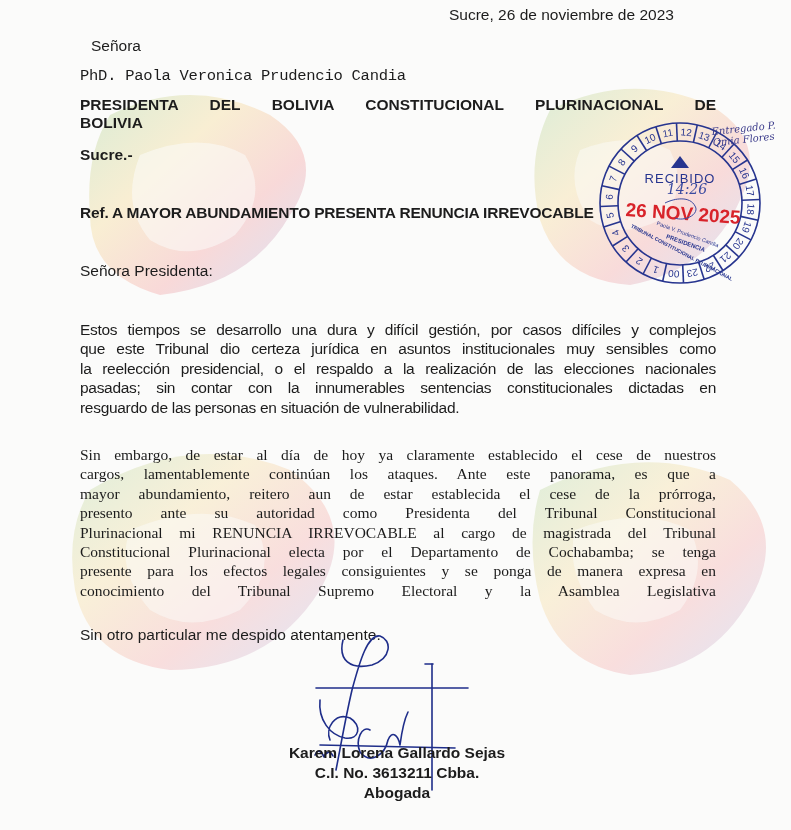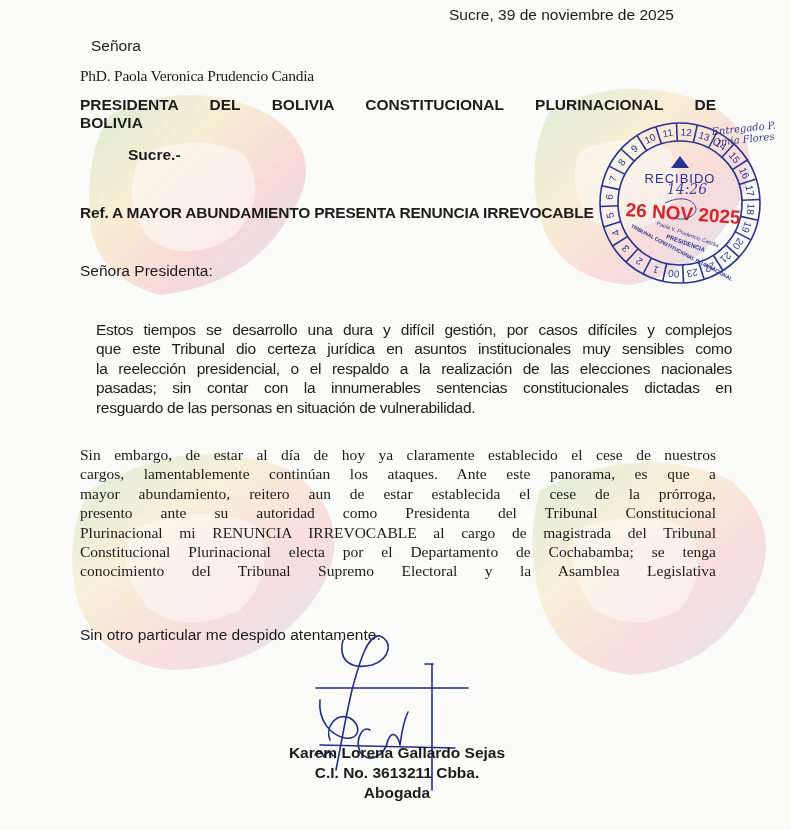--- a/index.html
+++ b/index.html
@@ -5,26 +5,26 @@
   html, body { margin: 0; padding: 0; }
   body {
     width: 791px; height: 830px; position: relative; overflow: hidden;
     background: #fbfbfa;
     font-family: "Liberation Sans", sans-serif;
     color: #1c1c1c;
   }
   .wm { position: absolute; pointer-events: none; }
   .t { position: absolute; white-space: nowrap; font-size: 15.5px; line-height: 18px; }
   .b { font-weight: bold; }
-  .narrow { font-family: Liberation Serif, serif; font-size: 15.5px; letter-spacing: -0.25px; }
+  .narrow { font-family: Liberation Mono, monospace; font-size: 15.5px; letter-spacing: -0.25px; }
   .para {
     position: absolute; left: 80px; width: 636px;
     font-size: 15.5px; line-height: 19.4px; text-align: justify; text-align-last: left;
   }
-  .para.condensed { letter-spacing: -0.3px; margin-left: 16px; }
+  .para.condensed { letter-spacing: -0.3px; }
   .line { display: block; text-align: justify; text-align-last: justify; }
   .line.last { text-align-last: left; }
   .sig-block { position: absolute; left: 262px; top: 743px; width: 270px; text-align: center; font-weight: bold; font-size: 15.5px; line-height: 20px; }
   svg.overlay { position: absolute; left: 0; top: 0; }
 </style>
 </head>
 <body>
 
 <svg class="wm" width="300" height="230" style="left:70px; top:75px;" viewBox="0 0 300 230">
   <defs>
@@ -44,44 +44,45 @@
 </svg>
 <svg class="wm" width="320" height="250" style="left:60px; top:430px;" viewBox="0 0 320 250">
   <path d="M30 60 Q130 0 230 40 Q300 90 260 160 Q210 240 110 240 Q30 230 15 160 Q5 100 30 60 Z" fill="url(#wmg1)" opacity="0.3"></path>
   <path d="M70 100 Q140 70 195 95 Q220 140 180 180 Q130 205 90 180 Q55 140 70 100 Z" fill="#fbfbfa" opacity="0.5"></path>
 </svg>
 <svg class="wm" width="280" height="250" style="left:520px; top:440px;" viewBox="0 0 280 250">
   <path d="M20 50 Q120 0 210 40 Q270 90 230 160 Q190 230 110 235 Q40 225 20 160 Q5 100 20 50 Z" fill="url(#wmg1)" opacity="0.3"></path>
   <path d="M55 90 Q120 65 170 90 Q190 130 160 170 Q115 195 75 170 Q45 130 55 90 Z" fill="#fbfbfa" opacity="0.5"></path>
 </svg>
 
-<div class="t" style="left:449px; top:6px;">Sucre, 39 de noviembre de 2025</div>
+<div class="t" style="left:449px; top:6px;">Sucre, 26 de noviembre de 2023</div>
 <div class="t" style="left:91px; top:37px;">Señora</div>
 <div class="t narrow" style="left:80px; top:67px;">PhD. Paola Veronica Prudencio Candia</div>
 <div class="t b" style="left:80px; top:96px; width:636px; text-align:justify; text-align-last:justify; display:block;">PRESIDENTA DEL BOLIVIA CONSTITUCIONAL PLURINACIONAL DE</div>
 <div class="t b" style="left:80px; top:114px;">BOLIVIA</div>
-<div class="t b" style="left:80px; top:146px;margin-left:48px;">Sucre.-</div>
+<div class="t b" style="left:80px; top:146px;">Sucre.-</div>
 <div class="t b" style="left:80px; top:204px; letter-spacing:-0.2px;">Ref. A MAYOR ABUNDAMIENTO PRESENTA RENUNCIA IRREVOCABLE</div>
 <div class="t" style="left:80px; top:262px;">Señora Presidenta:</div>
 
 <div class="para condensed" style="top:320px;">
   <span class="line">Estos tiempos se desarrollo una dura y difícil gestión, por casos difíciles y complejos</span>
   <span class="line">que este Tribunal dio certeza jurídica en asuntos institucionales muy sensibles como</span>
   <span class="line">la reelección presidencial, o el respaldo a la realización de las elecciones nacionales</span>
   <span class="line">pasadas; sin contar con la innumerables sentencias constitucionales dictadas en</span>
   <span class="line last">resguardo de las personas en situación de vulnerabilidad.</span>
 </div>
 
 <div class="para" style="top:445px;font-family:Liberation Serif, serif;">
   <span class="line">Sin embargo, de estar al día de hoy ya claramente establecido el cese de nuestros</span>
   <span class="line">cargos, lamentablemente continúan los ataques. Ante este panorama, es que a</span>
   <span class="line">mayor abundamiento, reitero aun de estar establecida el cese de la prórroga,</span>
   <span class="line">presento ante su autoridad como Presidenta del Tribunal Constitucional</span>
   <span class="line">Plurinacional mi RENUNCIA IRREVOCABLE al cargo de magistrada del Tribunal</span>
   <span class="line">Constitucional Plurinacional electa por el Departamento de Cochabamba; se tenga</span>
+  <span class="line">presente para los efectos legales consiguientes y se ponga de manera expresa en</span>
   <span class="line">conocimiento del Tribunal Supremo Electoral y la Asamblea Legislativa</span>
 </div>
 
 <div class="t" style="left:80px; top:626px;">Sin otro particular me despido atentamente.</div>
 
 <svg class="overlay" width="791" height="830" viewBox="0 0 791 830">
   <g fill="none" stroke="#1f2e8a" stroke-width="1.6" stroke-linecap="round" stroke-linejoin="round">
     <path d="M343 640 C338 660 350 670 372 665 C392 658 392 640 380 636 C368 634 360 660 352 690 C345 720 340 750 336 770"></path>
     <path d="M316 688 L468 688"></path>
     <path d="M432 664 L432 790"></path>

